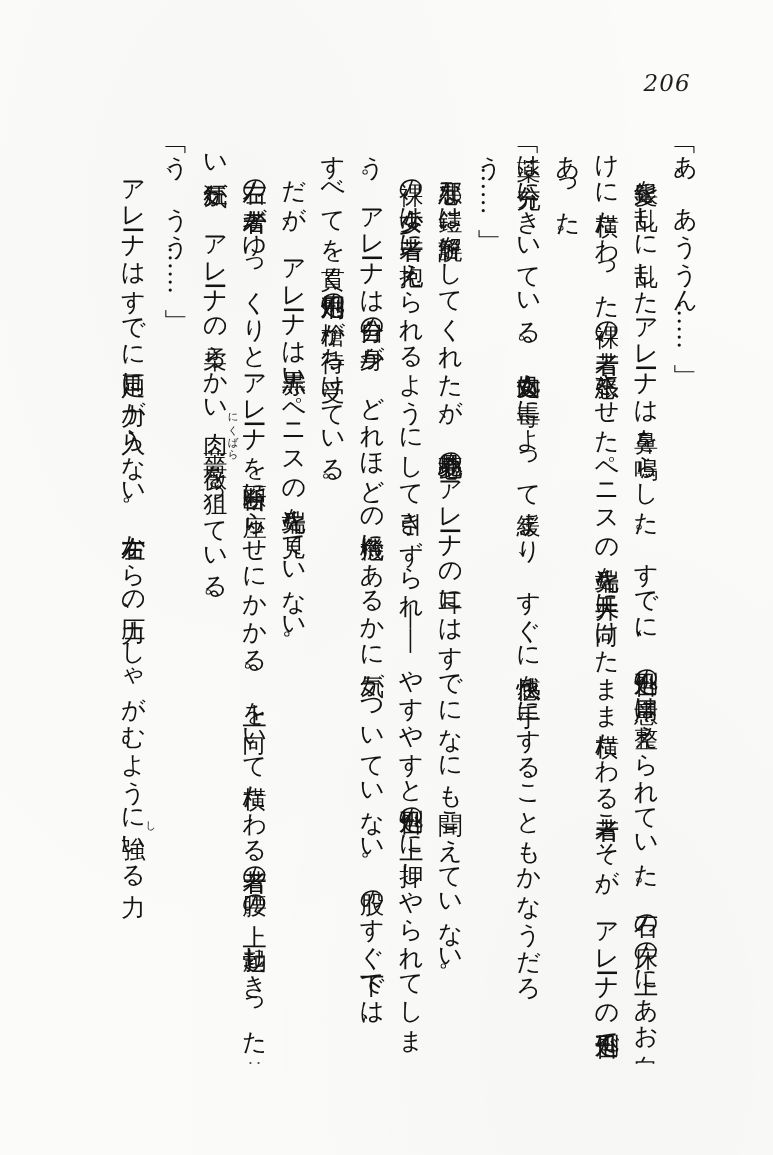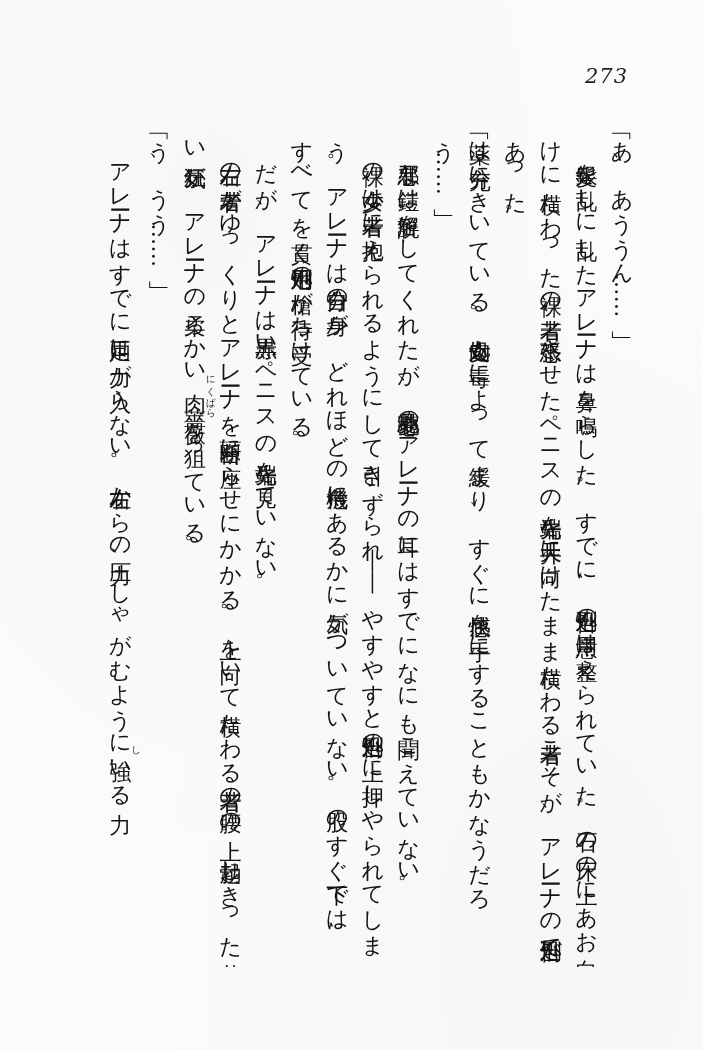--- a/index.html
+++ b/index.html
@@ -62,21 +62,21 @@
     font-size: 9.5px;
     line-height: 1;
     letter-spacing: 0;
     color: #1a1a1a;
   }
 </style>
 </head>
 <body>
 
 <div class="page">
-  <div class="page-number">273</div>
+  <div class="page-number">206</div>
   <div class="text-block">
       <p class="para dialogue">「あ、あううん……」</p>
       <p class="para narration">銀髪を乱しに乱したアレーナは鼻を鳴らした。すでに、処刑台の用意は整えられていた。石の床の上にあお向けに横たわった裸の若者。怒張させたペニスの先端を天井に向けたまま横たわる若者こそが、アレーナの処刑台であった。</p>
       <p class="para dialogue">「薬は充分にきいている。処女肉も毒によって緩まり、すぐに快感を手にすることもかなうだろう……」</p>
       <p class="para narration">邪悪な鎧は解説をしてくれたが、夢見心地のアレーナの耳にはすでになにも聞こえていない。</p>
       <p class="para narration">裸の少女は若者に抱えられるようにして引きずられ――やすやすと処刑台の上に押しやられてしまう。アレーナは自分の身が、どれほどの危機にあるかに気がついていない。股のすぐ下では、すべてを貫く処刑用の槍が待ち受けている。</p>
       <p class="para narration">だが、アレーナは赤黒いペニスの先端を見ていない。</p>
       <p class="para narration">左右の若者がゆっくりとアレーナを断頭台に座らせにかかる。上を向いて横たわる若者の腰の上。勃起しきった若い狂気が、アレーナの柔らかい<ruby>肉薔薇<rt>にくばら</rt></ruby>を狙っている。</p>
       <p class="para dialogue">「う、うう……」</p>
       <p class="para narration">アレーナはすでに両足に力が入らない。左右からの圧力、しゃがむように<ruby>強<rt>し</rt></ruby>いる力</p>

